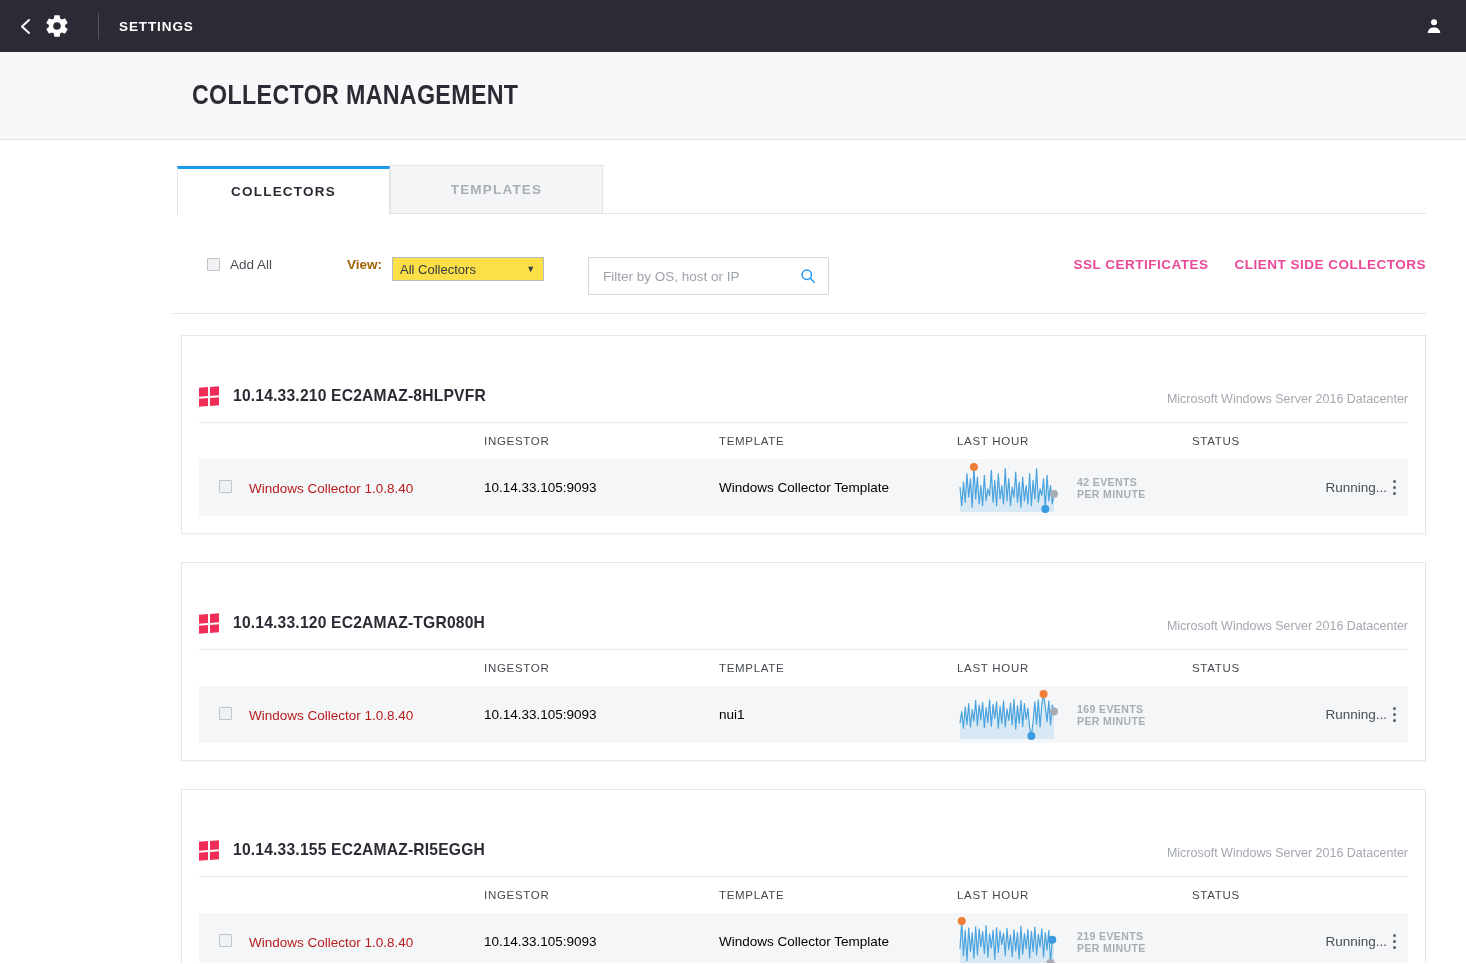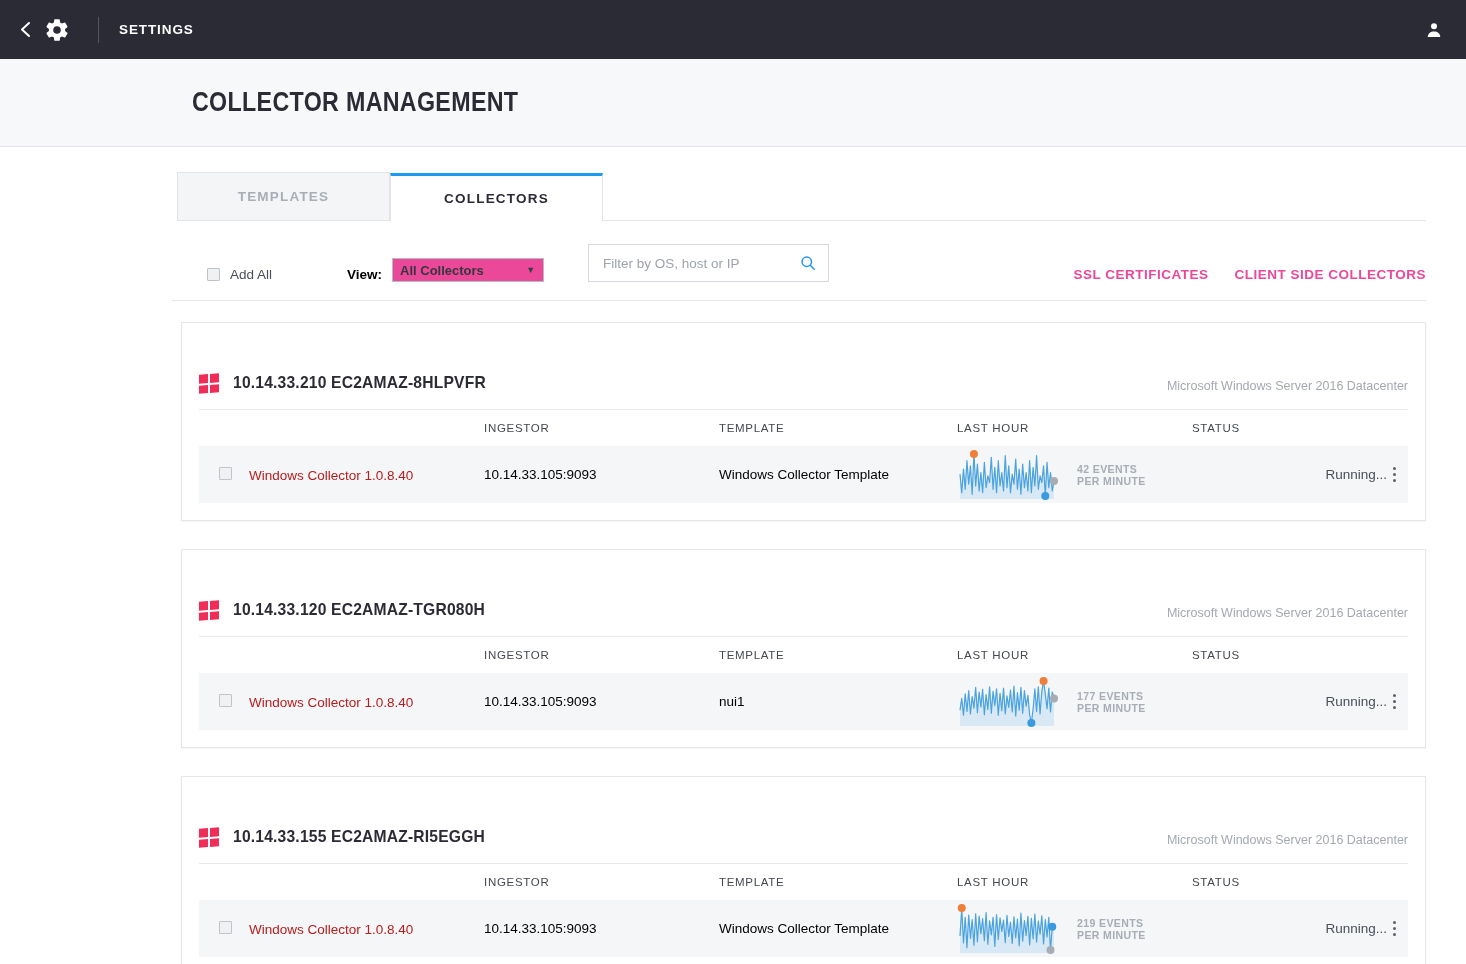--- a/index.html
+++ b/index.html
@@ -6,21 +6,21 @@
   html, body {
     margin: 0; padding: 0;
     width: 1466px; height: 964px;
     background: #ffffff;
     font-family: "Liberation Sans", sans-serif;
     overflow: hidden;
   }
 
   
   .topbar {
-    height: 59px;
+    height: 52px;
     background: #2b2b35;
     display: flex;
     align-items: center;
     padding: 0 18px 0 14px;
     position: relative;
   }
   .tb-back {
     width: 22px; height: 24px;
     display: flex; align-items: center; justify-content: center;
     cursor: pointer;
@@ -120,23 +120,24 @@
     margin-right: 40px;
     height: 1px;
     background: #e2e4e8;
     position: relative;
     top: -1px;
   }
 
   
   .toolbar {
     display: flex;
-    align-items: flex-end;
+    align-items: flex-start;
     padding: 22px 40px 0 207px;
     height: 60px;
+    margin-top: 20px;
   }
   .addall {
     display: flex;
     align-items: center;
     gap: 10px;
     cursor: pointer;
   }
   .cbox {
     width: 13px; height: 13px;
     border: 1px solid #bfc3ca;
@@ -145,32 +146,31 @@
     display: inline-block;
   }
   .addall-label {
     font-size: 13.5px;
     color: #4a4f58;
   }
   .view-label {
     margin-left: 75px;
     font-size: 13.5px;
     font-weight: bold;
-    color: #000000;
+    color: #a16207;
   }
   .select-wrap {
     margin-left: 10px;
     position: relative;
     width: 152px; height: 24px;
     border: 1px solid #b6bac1;
-    background: #ec4899;
-    display: flex;
-    align-items: center;
-    cursor: pointer;
-    font-weight: bold;
+    background: #fde047;
+    display: flex;
+    align-items: center;
+    cursor: pointer;
   }
   .select-wrap .sel-text {
     font-size: 13px;
     color: #33383f;
     padding-left: 7px;
   }
   .select-wrap .caret {
     position: absolute;
     right: 8px;
     top: 50%;
@@ -368,25 +368,25 @@
   </div>
 </div>
 
 <div class="pagehead">
   <h1>COLLECTOR MANAGEMENT</h1>
 </div>
 
 <div class="content">
 
   <div class="tabs">
+    <div class="tab tab-active">
+      <span>COLLECTORS</span>
+    </div>
     <div class="tab tab-inactive">
       <span>TEMPLATES</span>
-    </div>
-    <div class="tab tab-active">
-      <span>COLLECTORS</span>
     </div>
   </div>
   <div class="tabs-rule"></div>
 
   <div class="toolbar">
     <div class="addall">
       <span class="cbox"></span>
       <span class="addall-label">Add All</span>
     </div>
 
@@ -502,21 +502,21 @@
               <span class="sparkline">
                   <svg width="100" height="48" viewBox="0 0 100 48" style="display:block;overflow:visible">
                     <path d="M3.00,48 L3.00,32.08 L4.74,20.45 L6.48,37.25 L8.22,15.92 L9.96,33.37 L11.70,12.69 L13.44,35.95 L15.19,18.51 L16.93,30.14 L18.67,9.46 L20.41,34.66 L22.15,13.98 L23.89,28.85 L25.63,11.40 L27.37,36.60 L29.11,16.57 L30.85,31.43 L32.59,8.82 L34.33,35.31 L36.07,13.34 L37.81,27.55 L39.56,10.75 L41.30,37.25 L43.04,15.28 L44.78,32.72 L46.52,10.11 L48.26,35.95 L50.00,17.86 L51.74,29.49 L53.48,12.05 L55.22,34.02 L56.96,8.17 L58.70,37.89 L60.44,14.63 L62.19,32.08 L63.93,9.46 L65.67,35.31 L67.41,12.69 L69.15,28.20 L70.89,17.22 L72.63,36.60 L74.37,45.00 L76.11,30.78 L77.85,10.75 L79.59,33.37 L81.33,8.82 L83.07,35.95 L84.81,13.34 L86.56,3.00 L88.30,15.92 L90.04,30.78 L91.78,10.11 L93.52,34.02 L95.26,13.98 L97.00,20.45 L97.00,48 Z" fill="#4aa3df" opacity="0.16"></path>
                     <polyline points="3.00,32.08 4.74,20.45 6.48,37.25 8.22,15.92 9.96,33.37 11.70,12.69 13.44,35.95 15.19,18.51 16.93,30.14 18.67,9.46 20.41,34.66 22.15,13.98 23.89,28.85 25.63,11.40 27.37,36.60 29.11,16.57 30.85,31.43 32.59,8.82 34.33,35.31 36.07,13.34 37.81,27.55 39.56,10.75 41.30,37.25 43.04,15.28 44.78,32.72 46.52,10.11 48.26,35.95 50.00,17.86 51.74,29.49 53.48,12.05 55.22,34.02 56.96,8.17 58.70,37.89 60.44,14.63 62.19,32.08 63.93,9.46 65.67,35.31 67.41,12.69 69.15,28.20 70.89,17.22 72.63,36.60 74.37,45.00 76.11,30.78 77.85,10.75 79.59,33.37 81.33,8.82 83.07,35.95 84.81,13.34 86.56,3.00 88.30,15.92 90.04,30.78 91.78,10.11 93.52,34.02 95.26,13.98 97.00,20.45" fill="none" stroke="#4aa3df" stroke-width="1.2" stroke-linejoin="round"></polyline>
                     <circle cx="97.00" cy="20.45" r="4" fill="#a8adb5"></circle>
                     <circle cx="74.37" cy="45.00" r="4" fill="#3a9ae0"></circle>
                     <circle cx="86.56" cy="3.00" r="4" fill="#f07d38"></circle>
                   </svg>
                 </span>
               <span>
-                <div class="spark-label">177 EVENTS</div>
+                <div class="spark-label">169 EVENTS</div>
                 <div class="spark-label">PER MINUTE</div>
               </span>
             </span>
           </span>
           <span class="c-stat status-text">Running...</span>
           <span class="c-menu">
             <span class="kebab">
                 <i></i>
                 <i></i>
                 <i></i>

